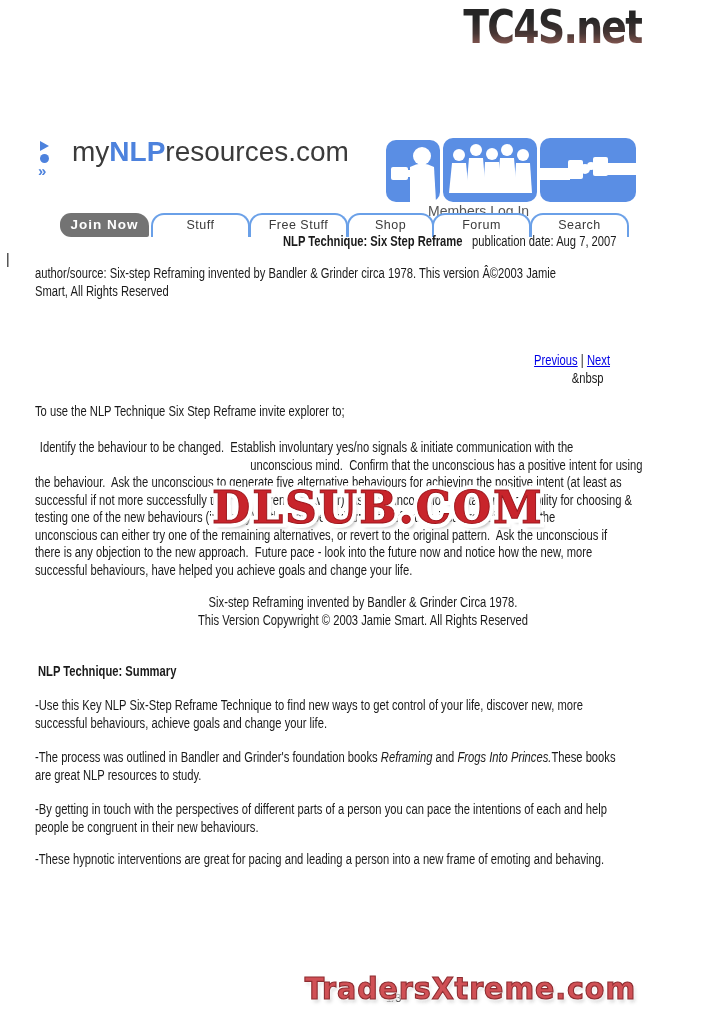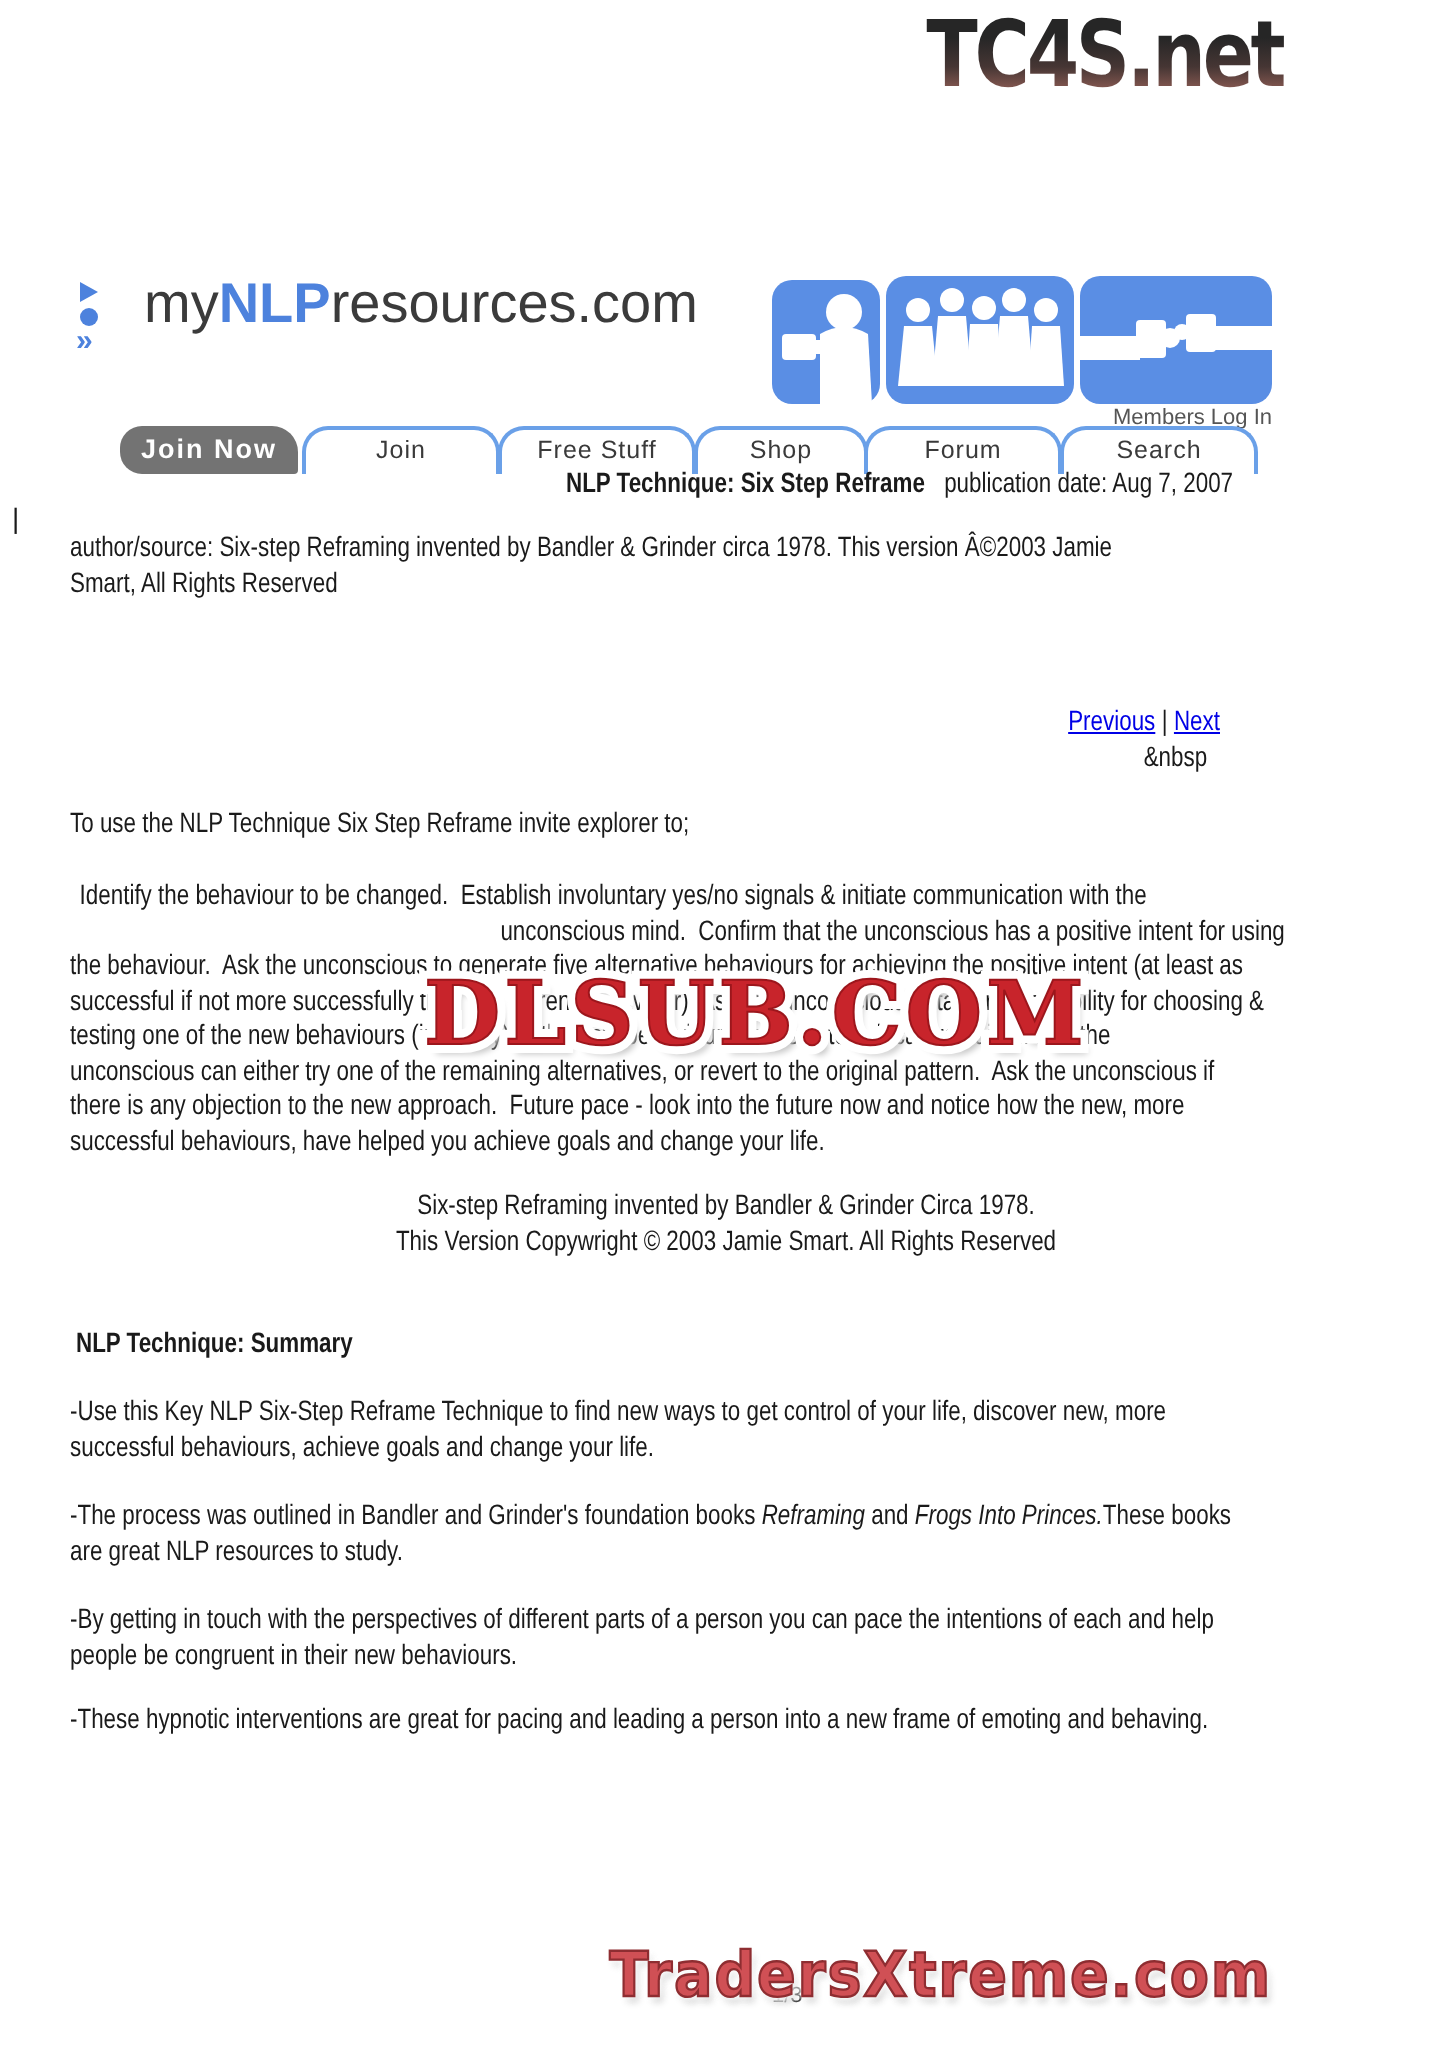--- a/index.html
+++ b/index.html
@@ -31,21 +31,21 @@
   .logo-text{position:absolute;left:72px;top:134px;font-size:28px;line-height:36px;color:#3b3b3b;letter-spacing:0;}
   .logo-text .lt-nlp{color:#4d82dd;font-weight:bold;}
   .tagline{position:absolute;left:40px;top:179px;font-size:14.5px;color:#4a4a4a;letter-spacing:.3px;}
   .tagline .sep{color:#8fa3c8;padding:0 5px;font-weight:bold;}
 
   .imgbox{position:absolute;background:#5a8ee4;border-radius:10px;}
   .imgbox svg{display:block;width:100%;height:100%;}
   .box1{left:386px;top:140px;width:54px;height:62px;}
   .box2{left:443px;top:138px;width:94px;height:64px;}
   .box3{left:540px;top:138px;width:96px;height:64px;}
-  .members{position:absolute;left:440px;top:203px;width:196px;text-align:right;font-size:11px;color:#555;}
+  .members{position:absolute;left:428px;top:203px;width:196px;font-size:14px;color:#555;}
 
   
   .tab{position:absolute;top:213px;height:22px;background:#fff;border:2px solid #6aa0e8;border-bottom:none;
        border-radius:13px 13px 0 0;text-align:center;line-height:21px;font-size:12.5px;color:#3a3a3a;letter-spacing:.5px;cursor:pointer;}
   .tab-join{position:absolute;top:213px;height:24px;left:60px;width:89px;background:#737373;color:#fff;
        border-radius:11px 13px 2px 11px;text-align:center;line-height:24px;font-weight:bold;font-size:13.5px;letter-spacing:1px;cursor:pointer;}
   .tab-home{left:151px;width:95px;} .tab-free{left:249px;width:95px;} .tab-shop{left:347px;width:83px;}
   .tab-forum{left:432px;width:95px;} .tab-search{left:530px;width:95px;}
 
   
@@ -120,21 +120,21 @@
           <circle cx="45" cy="31" r="5"></circle>
         <path d="M96 25 h-30 v12 h30 z"></path>
         <rect x="53" y="19" width="15" height="19" rx="2"></rect>
           <circle cx="51" cy="28" r="4"></circle>
       </g>
     </svg>
   </div>
   <div class="members">Members Log In</div>
 
   <div class="tab-join">Join Now</div>
-  <div class="tab tab-home">Join</div>
+  <div class="tab tab-home">Stuff</div>
   <div class="tab tab-free">Free Stuff</div>
   <div class="tab tab-shop">Shop</div>
   <div class="tab tab-forum">Forum</div>
   <div class="tab tab-search">Search</div>
 
   <div class="title-line condensed"><span class="t-bold">NLP Technique: Six Step Reframe</span><span class="t-pub">publication date: Aug 7, 2007</span></div>
   <div class="pipe">|</div>
   <div class="author condensed">
       <div class="tl"><span>author/source: Six-step Reframing invented by Bandler &amp; Grinder circa 1978. This version Â©2003 Jamie</span></div>
       <div class="tl"><span>Smart, All Rights Reserved</span></div>

